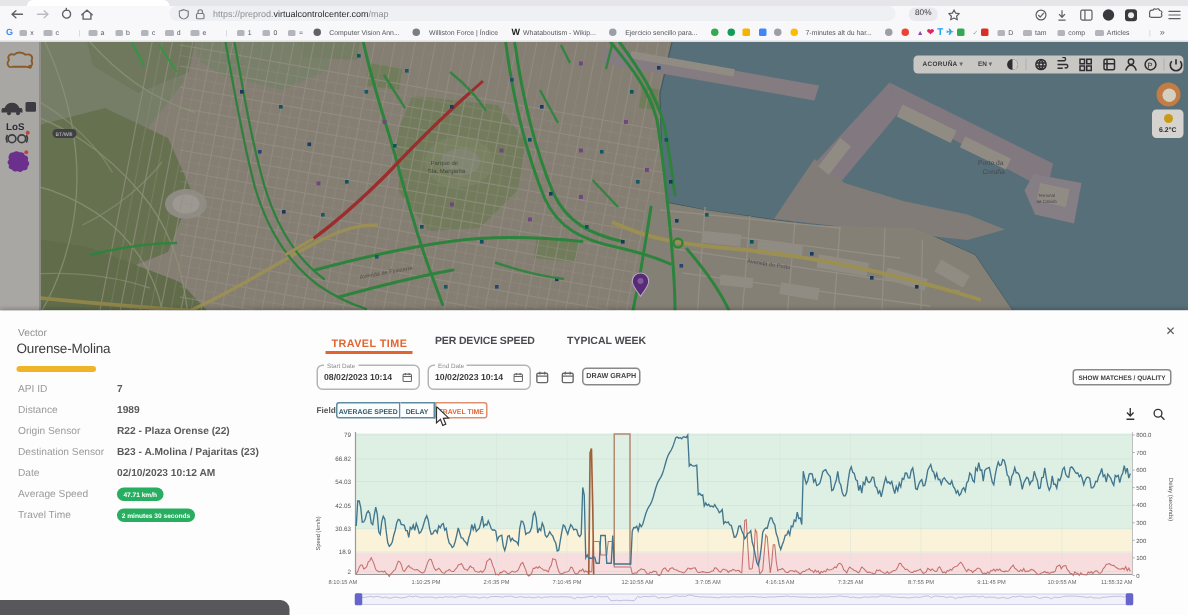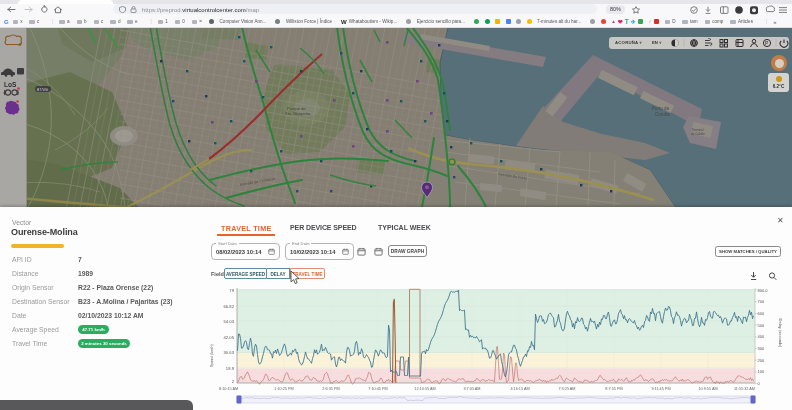--- a/index.html
+++ b/index.html
@@ -441,21 +441,21 @@
 
 <div class="abs" style="left:768px;top:73px;width:21px;height:19px;background:#d5d3cf;border-radius:3px;"></div>
 <div class="abs" style="left:775.5px;top:75.5px;width:6px;height:6px;border-radius:50%;background:#c89a18;"></div>
 <div class="abs" style="left:769px;top:84px;width:19px;font-size:4.6px;font-weight:bold;color:#2e2e32;text-align:center;">6.2°C</div>
 
 <div class="abs" style="left:0;top:207px;width:792px;height:203px;background:#fdfdfd;box-shadow:0 -1px 3px rgba(0,0,0,0.25);"></div>
 
 <div class="abs" style="left:777px;top:216px;font-size:8px;color:#555;">✕</div>
 
 <div class="abs" style="left:12px;top:218.5px;font-size:6.8px;color:#8f8f8f;">Vector</div>
-<div class="abs nowrap" style="left:11px;top:227px;font-size:9px;font-weight:bold;color:#3c3c3c;letter-spacing:-0.1px;">Ourense-Molina</div>
+<div class="abs nowrap" style="left:11px;top:227px;font-size:9px;font-weight:normal;color:#3c3c3c;letter-spacing:-0.1px;">Ourense-Molina</div>
 <div class="abs" style="left:11px;top:243.5px;width:53px;height:4px;background:#f0b429;border-radius:2px;"></div>
 
 <div class="abs nowrap" style="left:12px;top:255.5px;font-size:6.8px;color:#9a9a9a;">API ID</div>
 <div class="abs nowrap" style="left:78px;top:255.5px;font-size:6.8px;font-weight:bold;color:#5a5a5a;">7</div>
 <div class="abs nowrap" style="left:12px;top:269.5px;font-size:6.8px;color:#9a9a9a;">Distance</div>
 <div class="abs nowrap" style="left:78px;top:269.5px;font-size:6.8px;font-weight:bold;color:#5a5a5a;">1989</div>
 <div class="abs nowrap" style="left:12px;top:283.5px;font-size:6.8px;color:#9a9a9a;">Origin Sensor</div>
 <div class="abs nowrap" style="left:78px;top:283.5px;font-size:6.8px;font-weight:bold;color:#5a5a5a;">R22 - Plaza Orense (22)</div>
 <div class="abs nowrap" style="left:12px;top:297.5px;font-size:6.8px;color:#9a9a9a;">Destination Sensor</div>
 <div class="abs nowrap" style="left:78px;top:297.5px;font-size:6.8px;font-weight:bold;color:#5a5a5a;">B23 - A.Molina / Pajaritas (23)</div>

